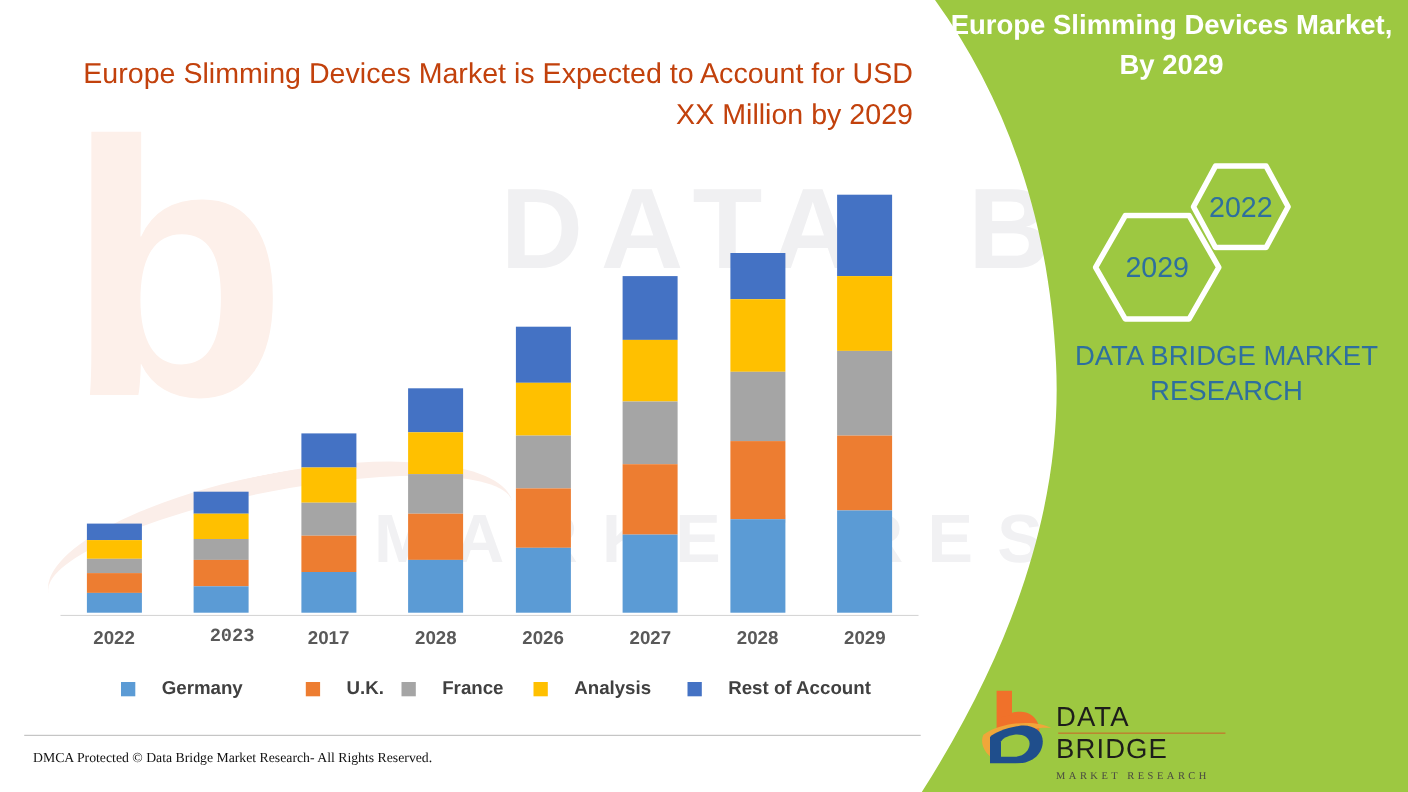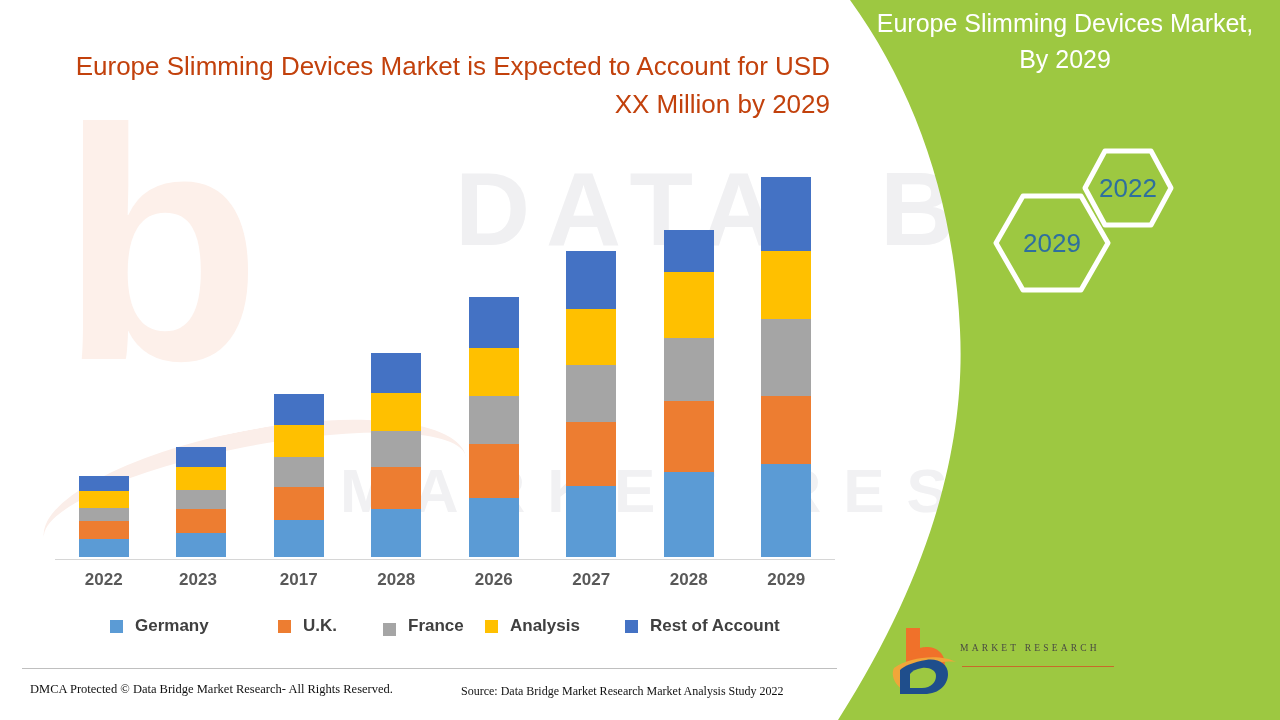--- a/index.html
+++ b/index.html
@@ -24,21 +24,21 @@
         border-radius:50%;border-top:16px solid #fbeee9;transform:rotate(-11deg);}
 
   
   #green-panel{position:absolute;right:0;top:0;width:460px;height:720px;
      background:#9dc841;
      -webkit-clip-path:path("M 30 0 L 460 0 L 460 720 L 18 720 C 120 560 145 430 140 330 C 134 200 95 90 30 0 Z");
      clip-path:path("M 30 0 L 460 0 L 460 720 L 18 720 C 120 560 145 430 140 330 C 134 200 95 90 30 0 Z");
   }
 
   #panel-title{position:absolute;left:860px;top:5px;width:410px;text-align:center;
-     color:#ffffff;font-size:25px;line-height:36px;font-weight:400;}
+     color:#ffffff;font-size:25px;line-height:36px;font-weight:700;}
 
   
   .hex{position:absolute;}
   .hex svg{display:block;}
   .hex span{position:absolute;left:0;top:0;width:100%;height:100%;
      display:flex;align-items:center;justify-content:center;
      color:#2e6f9e;font-size:26px;font-weight:400;}
 
   #brand-name{position:absolute;left:955px;top:308px;width:320px;text-align:center;
      color:#2e6f9e;font-size:25px;line-height:32px;font-weight:400;}
@@ -52,21 +52,21 @@
   #plot{position:absolute;left:0;top:0;width:780px;height:408px;}
   #axis-line{position:absolute;left:0;bottom:0;width:780px;height:1px;background:#d6d6d6;}
   .bar-col{position:absolute;bottom:1px;width:50px;}
   .seg{width:100%;display:block;}
   .xlabels{position:absolute;left:55px;top:570px;width:780px;height:26px;}
   .xlab{position:absolute;width:80px;text-align:center;color:#595959;
         font-size:17px;font-weight:700;}
 
   
   #legend{position:absolute;left:55px;top:616px;width:780px;height:28px;}
-  .leg{position:absolute;display:flex;align-items:center;gap:12px;}
+  .leg{position:absolute;display:flex;align-items:center;gap:24px;}
   .swatch{width:13px;height:13px;display:inline-block;}
   .leg-label{color:#404040;font-size:17px;font-weight:700;white-space:nowrap;}
 
   
   #footer-rule{position:absolute;left:22px;top:668px;width:815px;height:1px;background:#bfbfbf;}
   #dmca{position:absolute;left:30px;top:682px;color:#111;font-size:12.5px;
         font-family:"Liberation Serif", serif;white-space:nowrap;}
   #source{position:absolute;left:461px;top:684px;color:#111;font-size:12px;
         font-family:"Liberation Serif", serif;white-space:nowrap;}
 
@@ -101,20 +101,21 @@
     <span>2022</span>
   </div>
 
   <div class="hex" style="left:993px;top:193px;width:118px;height:100px;">
     <svg width="118" height="100" viewBox="0 0 118 100">
       <polygon points="30,3 88,3 115,50 88,97 30,97 3,50" fill="none" stroke="#ffffff" stroke-width="5" stroke-linejoin="round"></polygon>
     </svg>
     <span>2029</span>
   </div>
 
+  <div id="brand-name">DATA BRIDGE MARKET RESEARCH</div>
 
   <h1 id="headline">Europe Slimming Devices Market is Expected to Account for USD XX Million by 2029</h1>
 
   <div id="chart">
     <div id="plot">
         <div class="bar-col" style="left: 23.75px;">
           <div class="seg" title="Rest of Europe 2022" style="height: 14.28px; background: rgb(68, 114, 196);"></div>
           <div class="seg" title="Belgium 2022" style="height: 17.34px; background: rgb(255, 192, 0);"></div>
           <div class="seg" title="France 2022" style="height: 13.26px; background: rgb(165, 165, 165);"></div>
           <div class="seg" title="U.K. 2022" style="height: 17.34px; background: rgb(237, 125, 49);"></div>
@@ -167,62 +168,62 @@
           <div class="seg" title="Belgium 2029" style="height: 68.34px; background: rgb(255, 192, 0);"></div>
           <div class="seg" title="France 2029" style="height: 76.5px; background: rgb(165, 165, 165);"></div>
           <div class="seg" title="U.K. 2029" style="height: 68.34px; background: rgb(237, 125, 49);"></div>
           <div class="seg" title="Germany 2029" style="height: 92.82px; background: rgb(91, 155, 213);"></div>
         </div>
       </div>
     <div id="axis-line"></div>
   </div>
   <div class="xlabels">
       <div class="xlab" style="left: 8.75px;">2022</div>
-      <div class="xlab" style="left: 103px;">2023</div>
+      <div class="xlab" style="left: 116px; font-family: Liberation Mono, monospace;">2023</div>
       <div class="xlab" style="left: 203.75px;">2017</div>
       <div class="xlab" style="left: 301.25px;">2028</div>
       <div class="xlab" style="left: 398.75px;">2026</div>
       <div class="xlab" style="left: 496.25px;">2027</div>
       <div class="xlab" style="left: 593.75px;">2028</div>
       <div class="xlab" style="left: 691.25px;">2029</div>
     </div>
   <div id="legend">
       <div class="leg" style="left: 55px;">
         <span class="swatch" style="background: rgb(91, 155, 213);"></span>
         <span class="leg-label">Germany</span>
       </div>
       <div class="leg" style="left: 223px;">
         <span class="swatch" style="background: rgb(237, 125, 49);"></span>
         <span class="leg-label">U.K.</span>
       </div>
-      <div class="leg" style="left: 328px; align-items: flex-end;">
+      <div class="leg" style="left: 310px;">
         <span class="swatch" style="background: rgb(165, 165, 165);"></span>
         <span class="leg-label">France</span>
       </div>
       <div class="leg" style="left: 430px;">
         <span class="swatch" style="background: rgb(255, 192, 0);"></span>
         <span class="leg-label">Analysis</span>
       </div>
       <div class="leg" style="left: 570px;">
         <span class="swatch" style="background: rgb(68, 114, 196);"></span>
         <span class="leg-label">Rest of Account</span>
       </div>
     </div>
 
   <div id="footer-rule"></div>
   <div id="dmca">DMCA Protected © Data Bridge Market Research- All Rights Reserved.</div>
-  <div id="source">Source: Data Bridge Market Research Market Analysis Study 2022</div>
 
   <div id="logo">
     <svg width="70" height="72" viewBox="0 0 70 72">
       <path d="M14 6 L32 6 L32 26 C32 26 44 22 52 30 C61 39 57 56 45 62 C34 67 22 62 18 52 L18 6 Z" fill="#f0712a"></path>
       <path d="M22 14 L22 56 L22 56 C22 56 34 58 41 50 C47 43 45 33 37 30 C30 27 22 30 22 30 Z" fill="#f0712a"></path>
       <path d="M6 46 C22 34 54 32 68 40 C56 38 30 44 20 56 C16 61 16 66 20 70 C8 66 2 54 6 46 Z" fill="#f0a63a"></path>
       <path d="M12 48 L12 72 L36 72 C52 72 60 62 60 52 C60 42 50 36 38 38 C26 40 16 44 12 48 Z" fill="#1f4e8c"></path>
       <path d="M22 52 L22 66 L34 66 C43 66 48 60 48 54 C48 48 41 45 34 46 C28 47 24 49 22 52 Z" fill="#9dc841"></path>
     </svg>
     <div id="logo-text">
+      <div id="logo-title">DATA BRIDGE</div>
       <div id="logo-sub">MARKET RESEARCH</div>
     </div>
     <div id="logo-rule"></div>
   </div>
 
 </div>
 
 </body></html>

